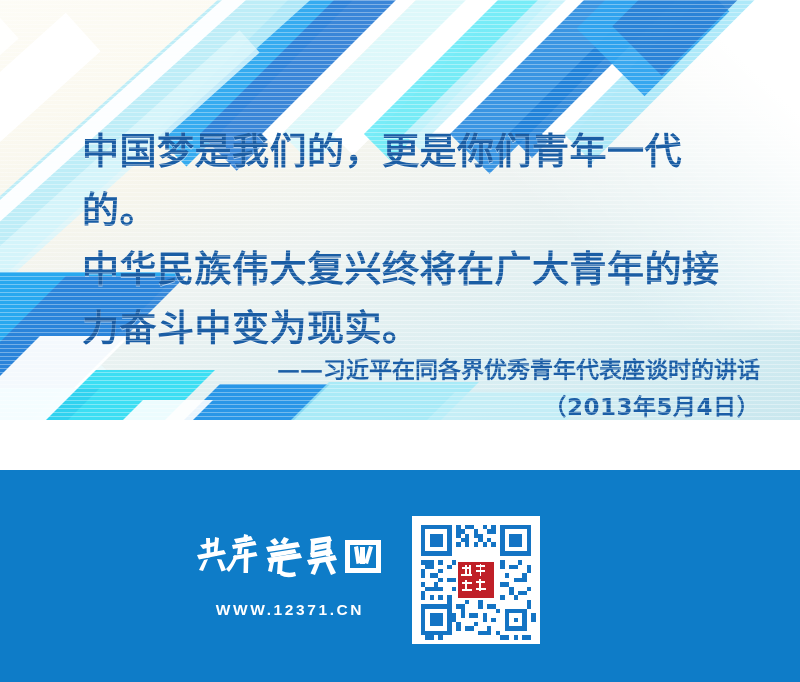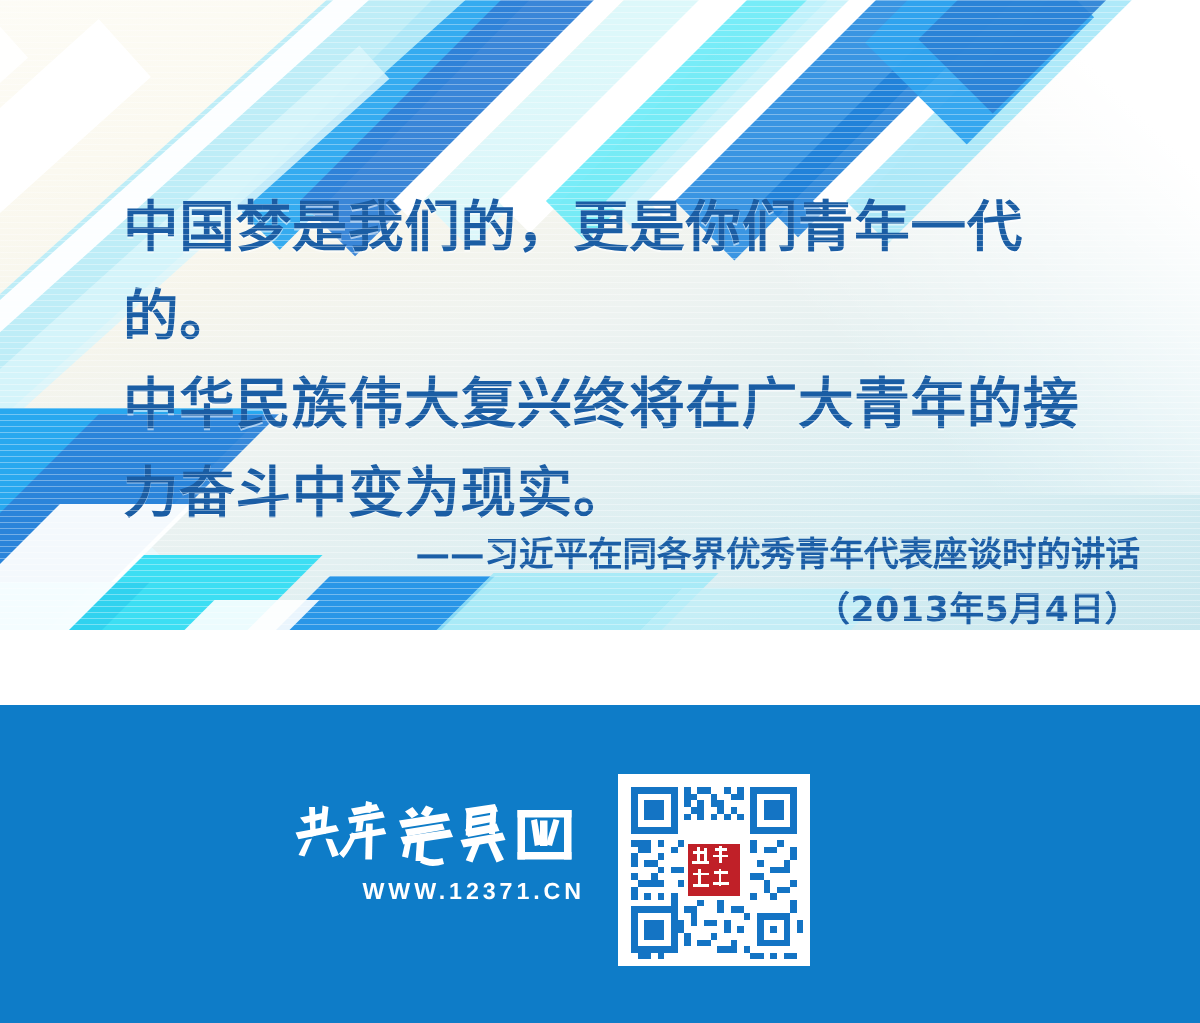--- a/index.html
+++ b/index.html
@@ -160,27 +160,26 @@
     text-align: center;
   }
   .brand-logo {
     display: block;
     width: 190px;
     height: 46px;
     margin: 0 auto;
   }
   .brand-url {
     display: block;
-    margin-top: 8px;
+    margin-top: 23px;
     color: #ffffff;
     font-family: "Liberation Sans", "DejaVu Sans", sans-serif;
     font-size: 15.5px;
     font-weight: 700;
     letter-spacing: 2.6px;
-    text-align: right;
   }
 
   
   .qr {
     position: absolute;
     left: 412px;
     top: 46px;
     width: 128px;
     height: 128px;
     background: #ffffff;

